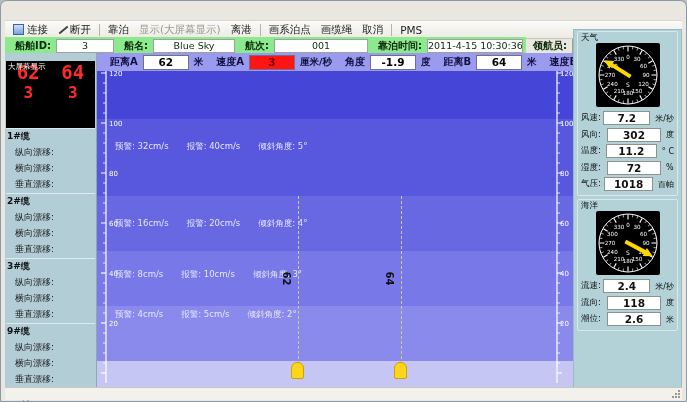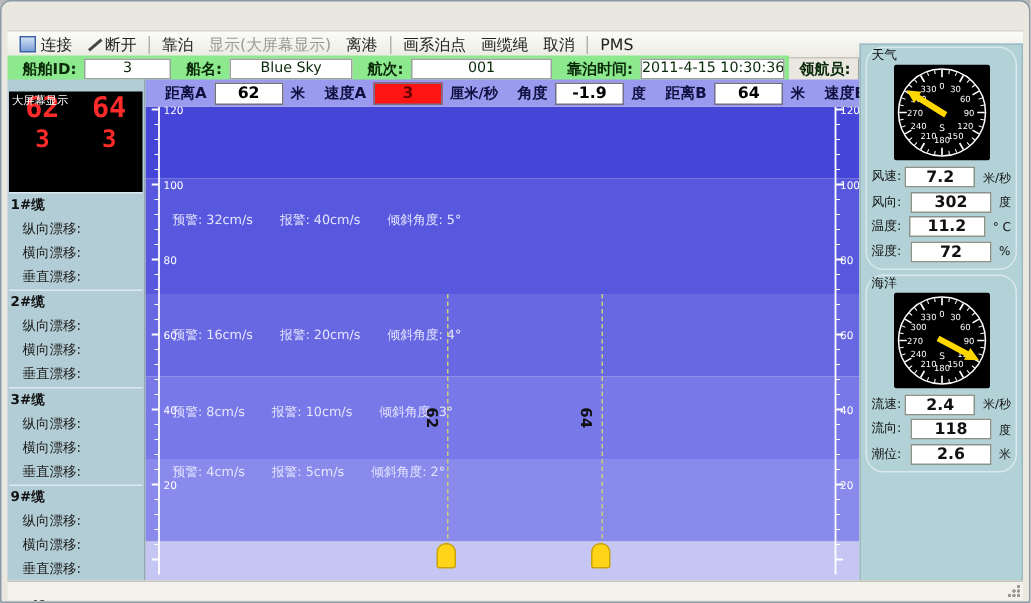--- a/index.html
+++ b/index.html
@@ -42,21 +42,21 @@
   .m-unit{margin-left:5px;white-space:nowrap;font-size:9.5px;}
   .chart{position:absolute;top:18px;left:0;right:0;bottom:0;overflow:hidden;}
   .band{position:absolute;left:0;right:0;}
   .axis-svg{position:absolute;top:0;}
   .alarm-line{position:absolute;left:18px;color:#e6e6ff;font-size:8.5px;display:flex;gap:18px;white-space:nowrap;}
   .ship-svg{position:absolute;left:149px;top:81px;}
   .moor-line{position:absolute;width:0;border-left:1px dashed #ccce7c;}
   .moor-num{position:absolute;font-size:10px;font-weight:bold;color:#101010;transform:rotate(90deg);}
   .bollard{position:absolute;width:13px;height:17px;background:#ffd419;border:1px solid #c9a30c;border-radius:6px 6px 2px 2px;box-sizing:border-box;}
   .right-panel{position:absolute;top:28px;left:572px;right:4px;bottom:13px;background:#b2d2d8;border:1px solid #9bbac2;box-sizing:border-box;font-size:9px;padding:1px 3px;color:#111;}
-  .group-box{border:1px solid #d8e8ec;border-radius:12px;padding:0 3px 4px;margin-bottom:3px;}
+  .group-box{border:1px solid #d8e8ec;border-radius:2px;padding:0 3px 4px;margin-bottom:3px;}
   .group-title{font-size(8.5px);font-size:8.5px;line-height:10px;}
   .gauge-wrap{display:flex;justify-content:center;margin:1px 0 4px;}
   .field-row{display:flex;align-items:center;margin-top:2.5px;}
   .f-label{width:26px;font-size:8.5px;white-space:nowrap;}
   .f-value{width:52px;height:12px;line-height:12px;background:#fff;border:1px solid #8a948a;text-align:center;font-weight:bold;font-size:10.5px;}
   .f-unit{margin-left:5px;font-size:8px;white-space:nowrap;}
   .statusbar{position:absolute;bottom:1px;left:4px;right:4px;height:12px;background:#f2f1ec;border-top:1px solid #c9c7bd;}
   .grip{position:absolute;right:2px;bottom:2px;width:9px;height:9px;background:
     radial-gradient(circle at 8px 2px,#9a9890 1px,transparent 1.3px),
     radial-gradient(circle at 5px 5px,#9a9890 1px,transparent 1.3px),
@@ -400,20 +400,25 @@
         <div class="field-row">
           <span class="f-label">温度:</span>
           <div class="f-value">11.2</div>
           <span class="f-unit">° C</span>
         </div>
         <div class="field-row">
           <span class="f-label">湿度:</span>
           <div class="f-value">72</div>
           <span class="f-unit">%</span>
         </div>
+        <div class="field-row">
+          <span class="f-label">气压:</span>
+          <div class="f-value">1018</div>
+          <span class="f-unit">百帕</span>
+        </div>
       </div>
       <div class="group-box">
         <div class="group-title">海洋</div>
         <div class="gauge-wrap">
           <svg width="64" height="64" viewBox="0 0 64 64">
             <rect x="0" y="0" width="64" height="64" rx="2" fill="#000"></rect>
             <circle cx="32" cy="32" r="29" fill="none" stroke="#fff" stroke-width="1"></circle>
             <line x1="32" y1="3.5" x2="32" y2="8.5" stroke="#fff" stroke-width="1.1"></line>
             <line x1="36.948973063507516" y1="3.932979039152073" x2="36.51485261934019" y2="6.39499842168259" stroke="#fff" stroke-width="0.7"></line>
             <line x1="41.74757408478156" y1="5.21876030760161" x2="40.89252372646739" y2="7.56799185956638" stroke="#fff" stroke-width="0.7"></line>

